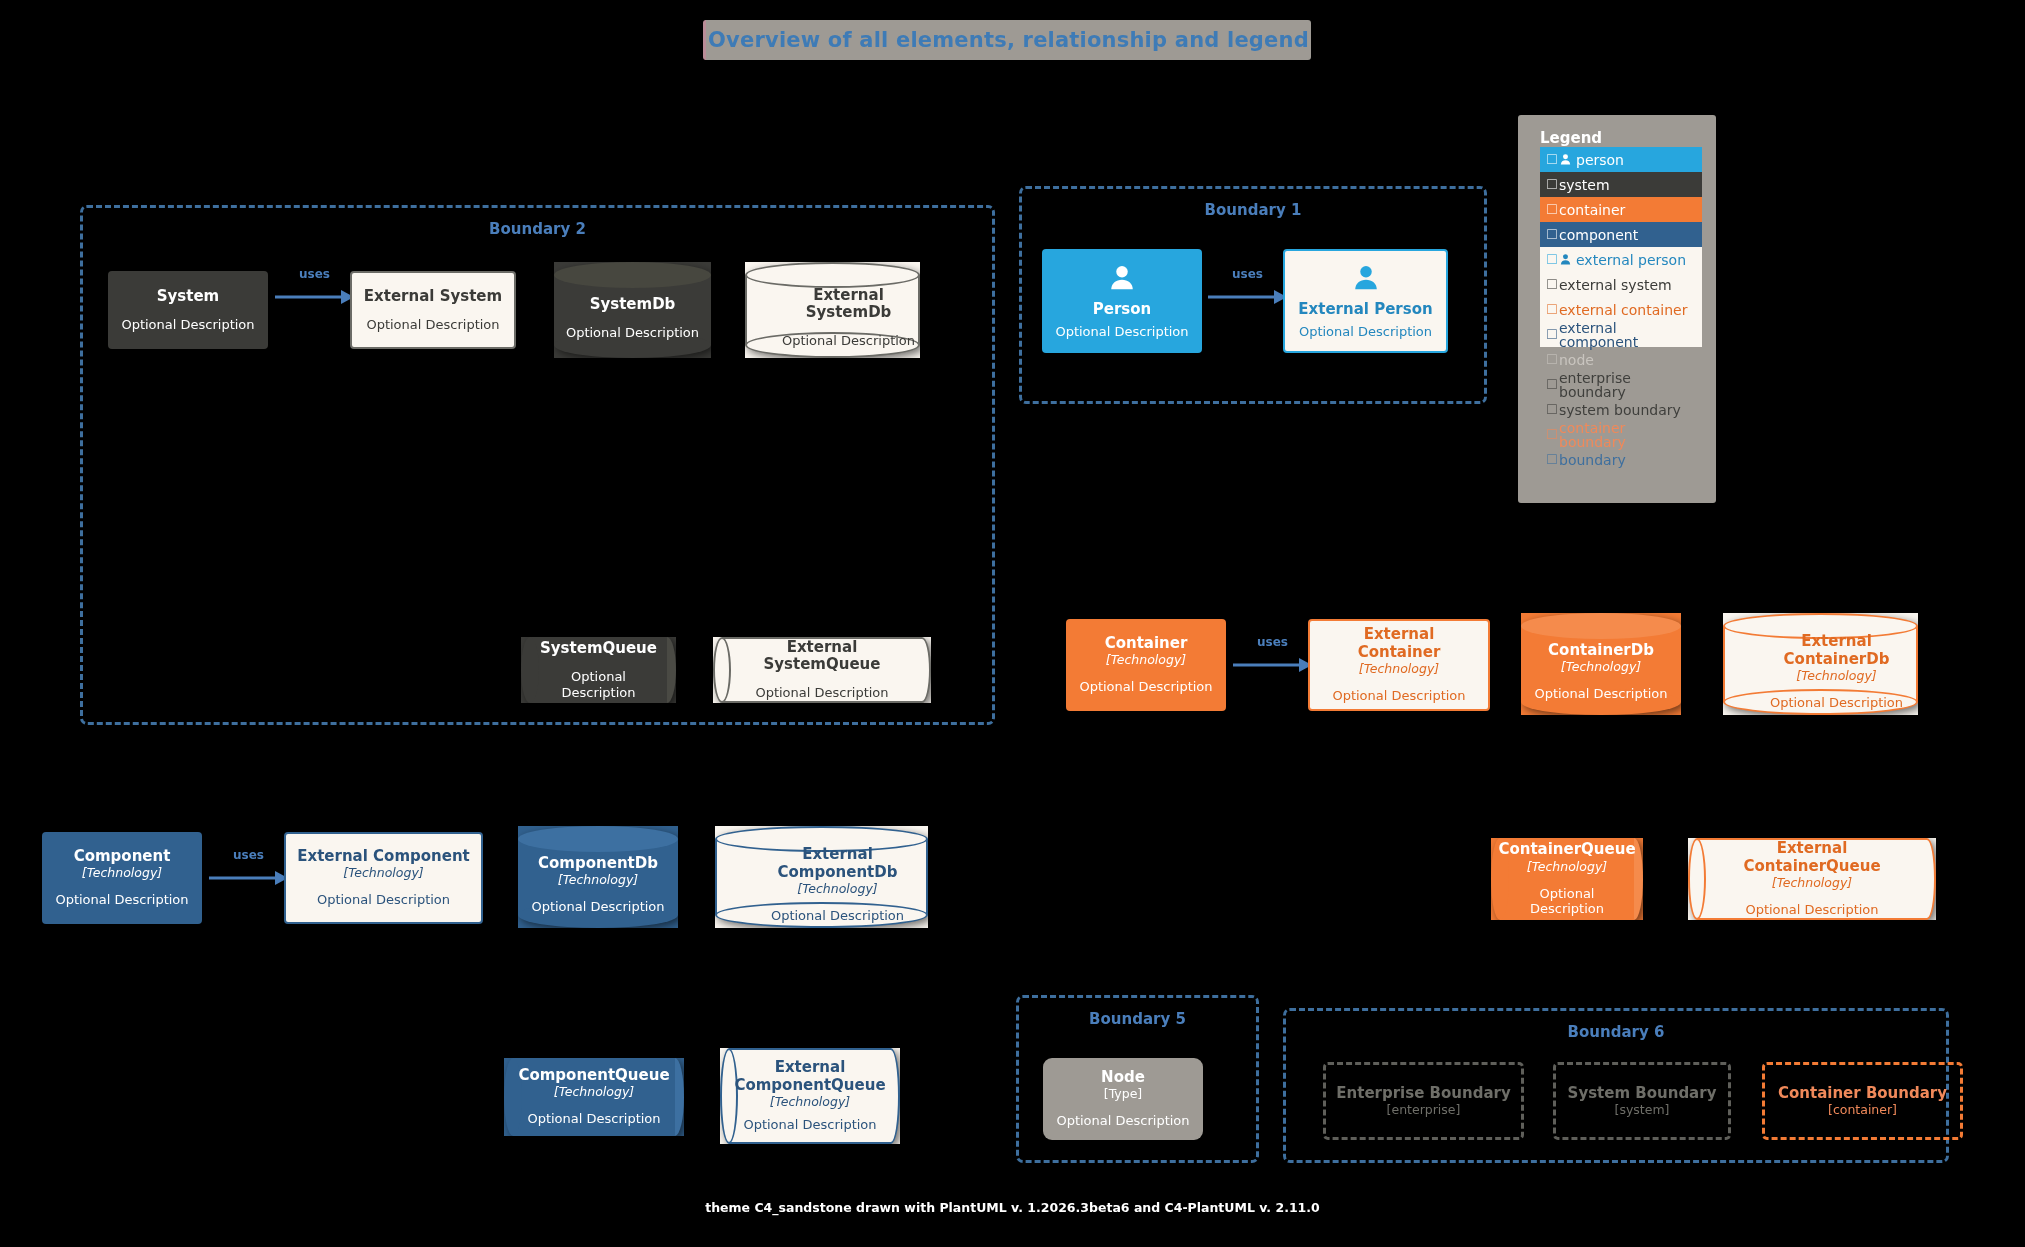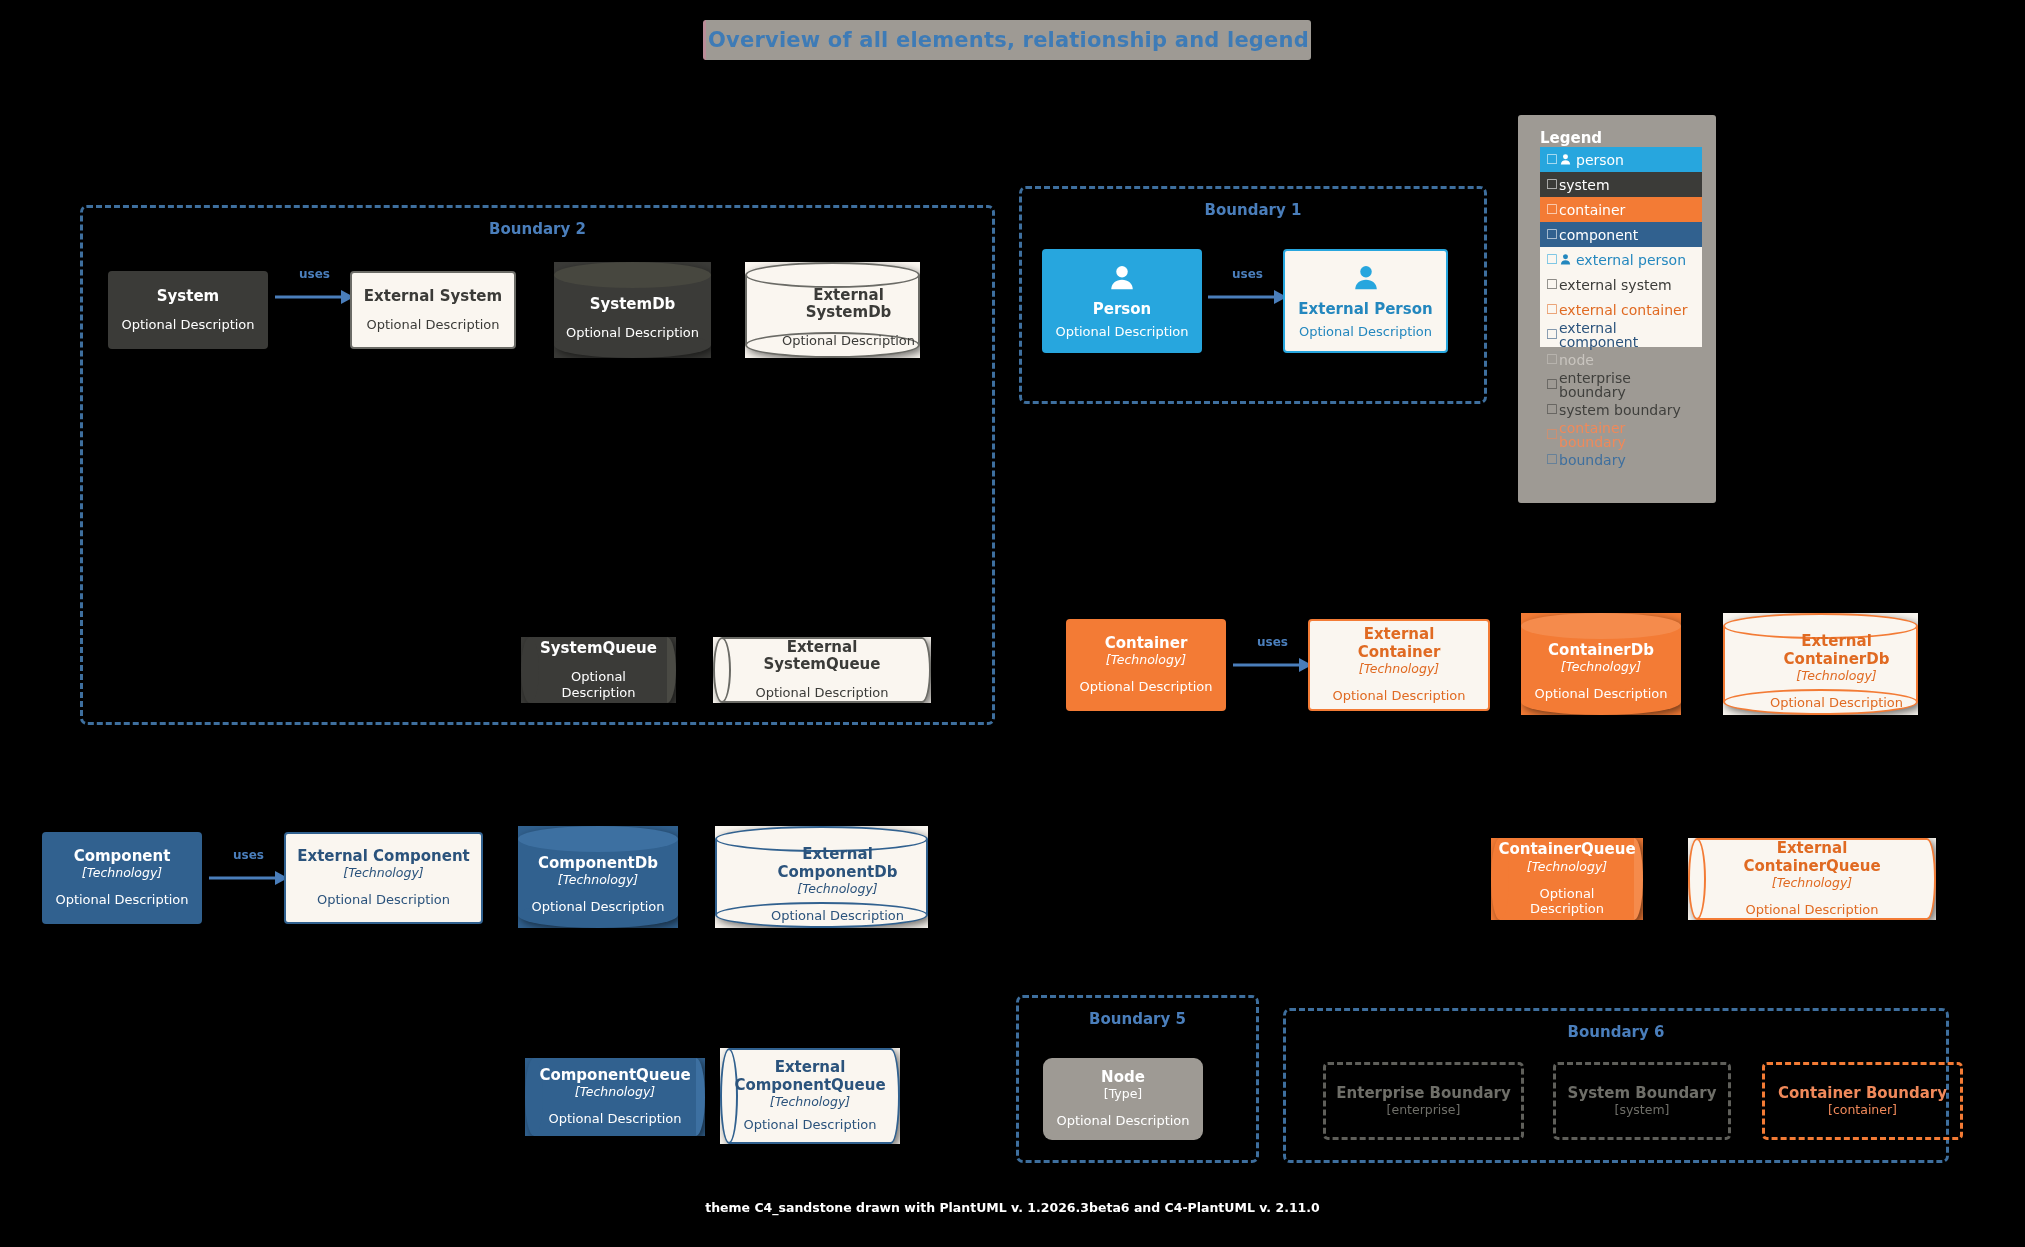--- a/index.html
+++ b/index.html
@@ -521,21 +521,21 @@
       <div class="cap cap-bot"></div>
       <div class="cap cap-top"></div>
     </div>
     <div class="inner">
       <div class="nm">External ComponentDb</div>
       <div class="tech">[Technology]</div>
       <div class="desc">Optional Description</div>
     </div>
   </div>
 
-  <div class="el q v-component" style="left:504px; top:1058px; width:180px; height:78px;margin-left:21px;">
+  <div class="el q v-component" style="left:504px; top:1058px; width:180px; height:78px;">
     <div class="shadowwrap">
       <div class="cap cap-r"></div>
       <div class="body"></div>
       <div class="cap cap-l"></div>
     </div>
     <div class="inner">
       <div class="nm">ComponentQueue</div>
       <div class="tech">[Technology]</div>
       <div class="desc">Optional Description</div>
     </div>

